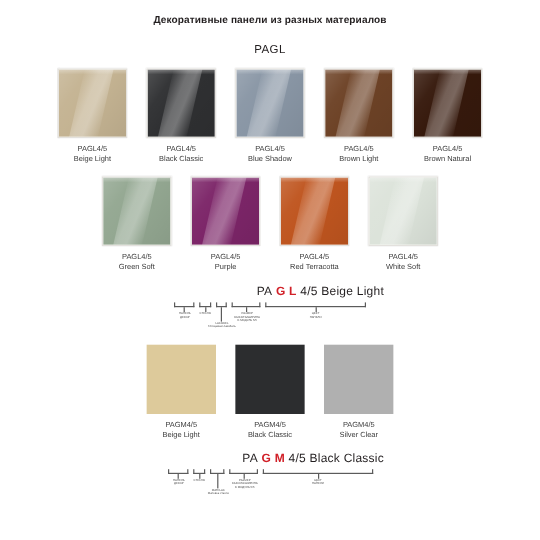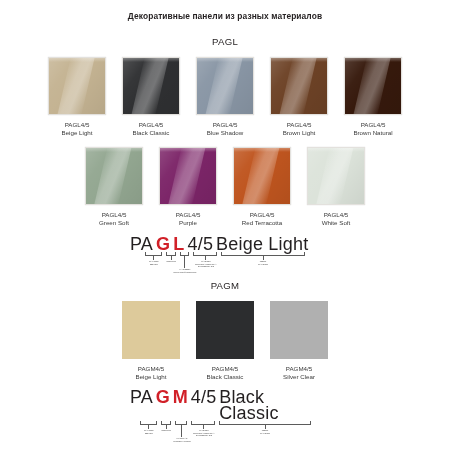--- a/index.html
+++ b/index.html
@@ -90,23 +90,23 @@
   .caption .name{display:block;}
 
   
   .formula{
     margin:0 auto;
     width:190px;
     position:relative;
   }
   .formula-text{
     display:flex;
-    justify-content:flex-start;
+    justify-content:flex-end;
     align-items:baseline;
-    font-size:18px;
+    font-size:10px;
     font-weight:500;
     color:#231f20;
     letter-spacing:.2px;
     line-height:16px;
   }
   .formula-text .seg{display:inline-block;}
   .formula-text .red{color:#d12028;font-weight:bold;}
   .formula-text .sp{display:inline-block;width:3px;}
 
   .brackets{
@@ -299,21 +299,20 @@
 
         <div class="brk" style="left:91px;width:84px;"></div>
         <div class="tick" style="left:133px;top:4px;height:4px;"></div>
         <div class="micro" style="left:118px;top:8px;width:30px;">ЦВЕТ
 ПАНЕЛИ</div>
       </div>
     </div>
   </div>
 
   <div style="margin-top:2px;">
-    <div class="section-title">PAGM</div>
 
     <div class="row" style="margin-top:9px;">
       <div class="cell">
         <div class="swatch matte">
           <div class="base" style="background: rgb(221, 202, 155);"></div>
         </div>
         <div class="caption">
           <span class="code">PAGM4/5</span>
           <span class="name">Beige Light</span>
         </div>

